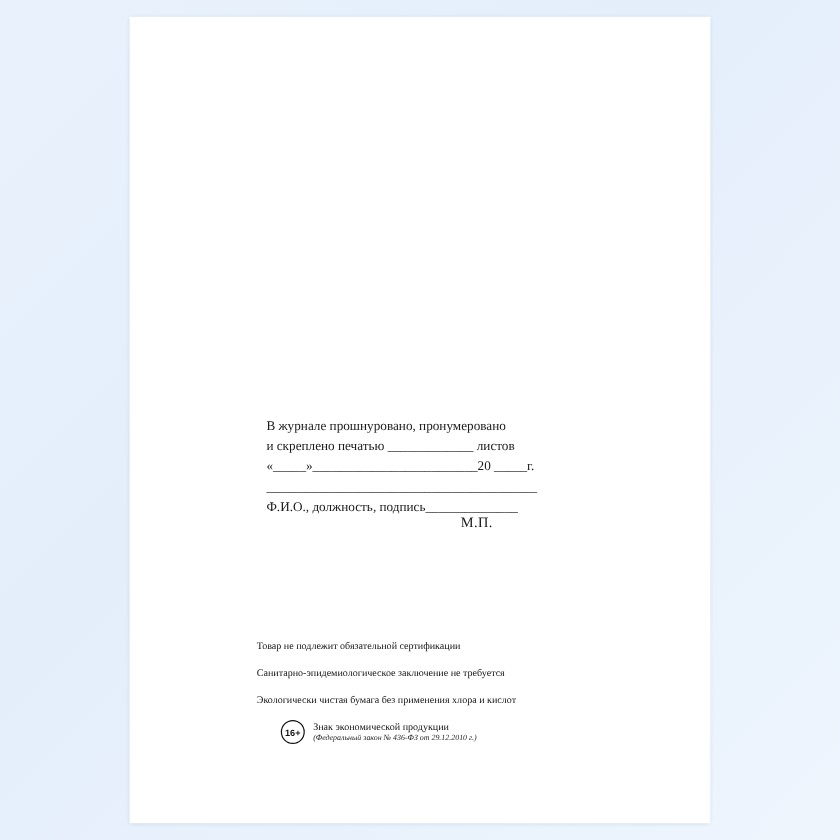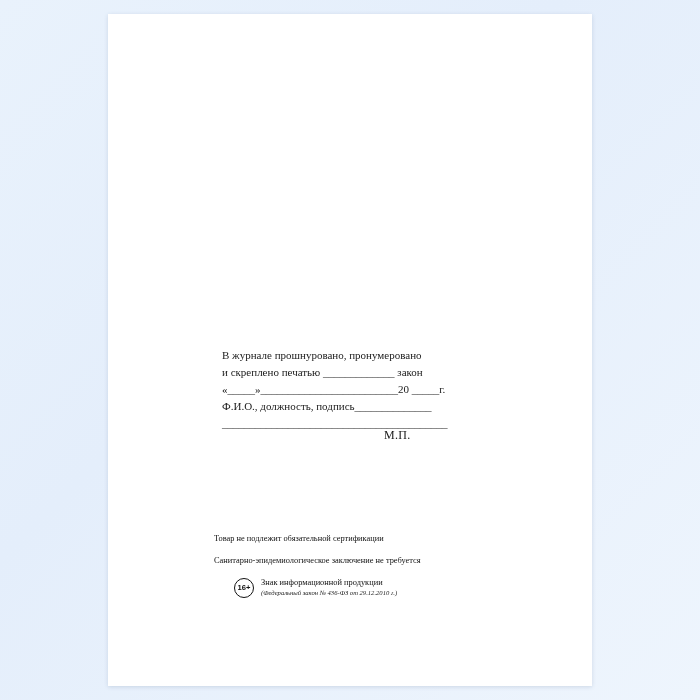--- a/index.html
+++ b/index.html
@@ -110,36 +110,37 @@
 </head>
 <body>
 
 <div class="backdrop"></div>
 
 <div class="page-sheet">
   <div class="content">
 
     <div class="block-attest">
       <div class="line">В журнале прошнуровано, пронумеровано</div>
-      <div class="line">и скреплено печатью _____________ закон</div>
+      <div class="line">и скреплено печатью _____________ листов</div>
       <div class="line">«_____»_________________________20 _____г.</div>
+      <div class="line">_________________________________________</div>
       <div class="line">Ф.И.О., должность, подпись______________</div>
-      <div class="line">_________________________________________</div>
     </div>
 
     <div class="mp">М.П.</div>
 
     <div class="legal">
 
       <div class="para single">Товар не подлежит обязательной сертификации</div>
       <div class="para single">Санитарно-эпидемиологическое заключение не требуется</div>
+      <div class="para single">Экологически чистая бумага без применения хлора и кислот</div>
 
       <div class="age-row">
         <div class="age-badge">16+</div>
         <div class="age-text">
-          <div class="t1">Знак информационной продукции</div>
+          <div class="t1">Знак экономической продукции</div>
           <div class="t2">(Федеральный закон № 436-ФЗ от 29.12.2010 г.)</div>
         </div>
       </div>
     </div>
 
   </div>
 </div>
 
 </body></html>

